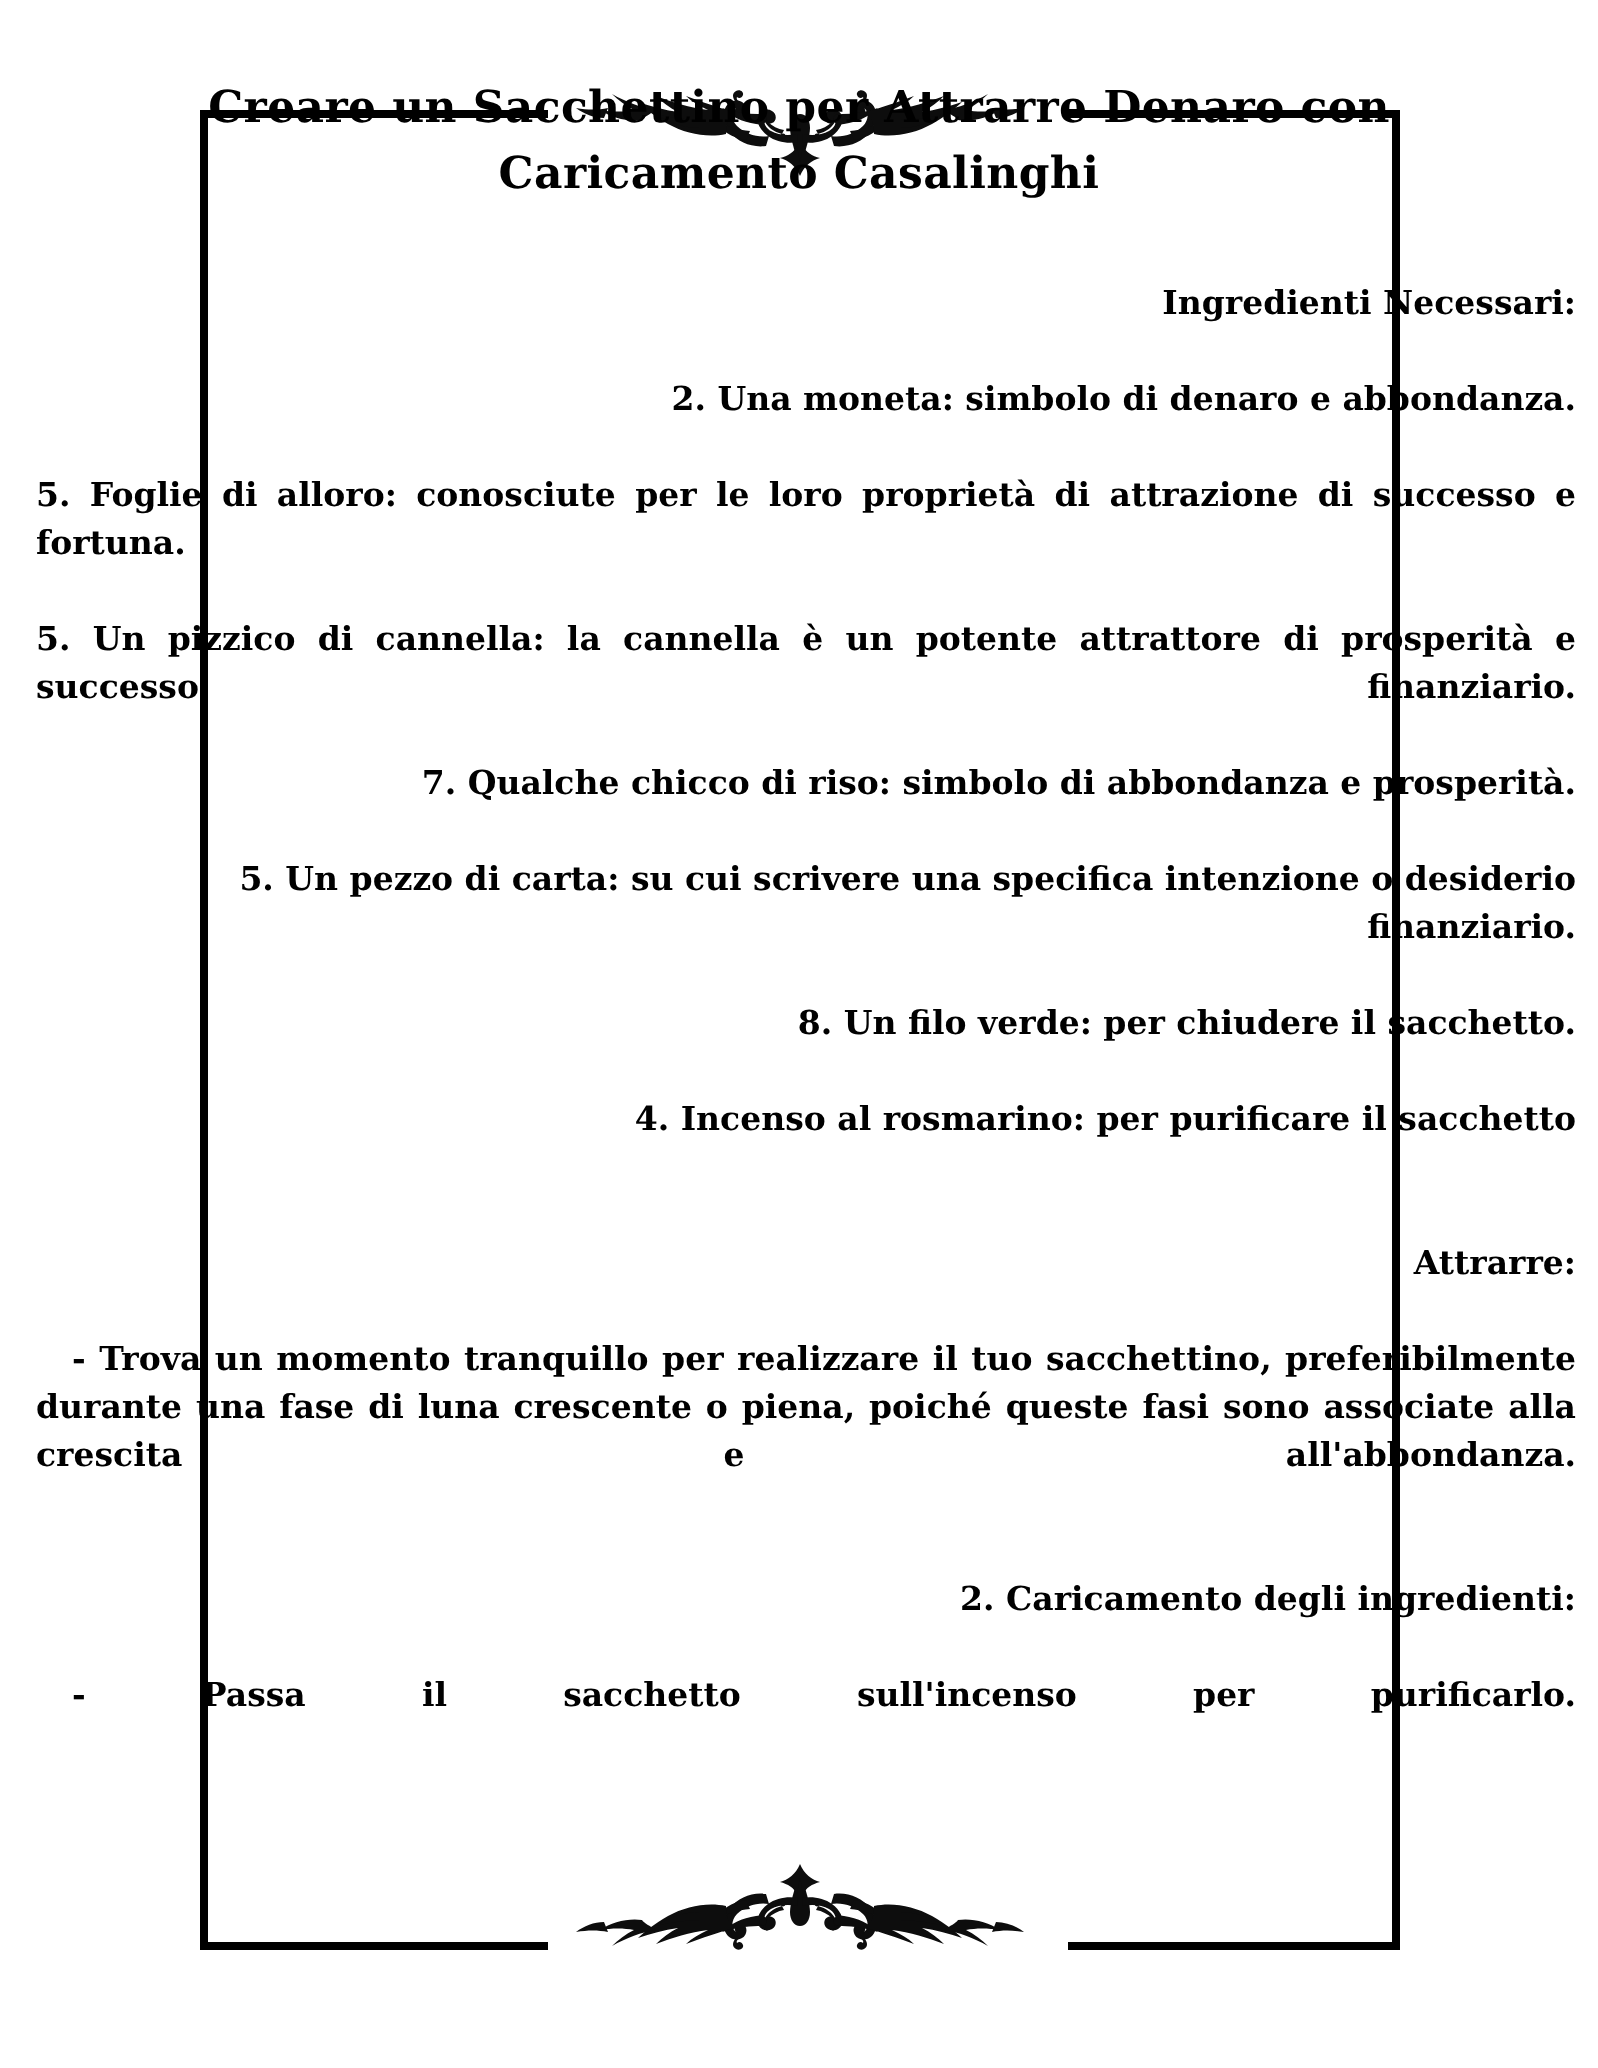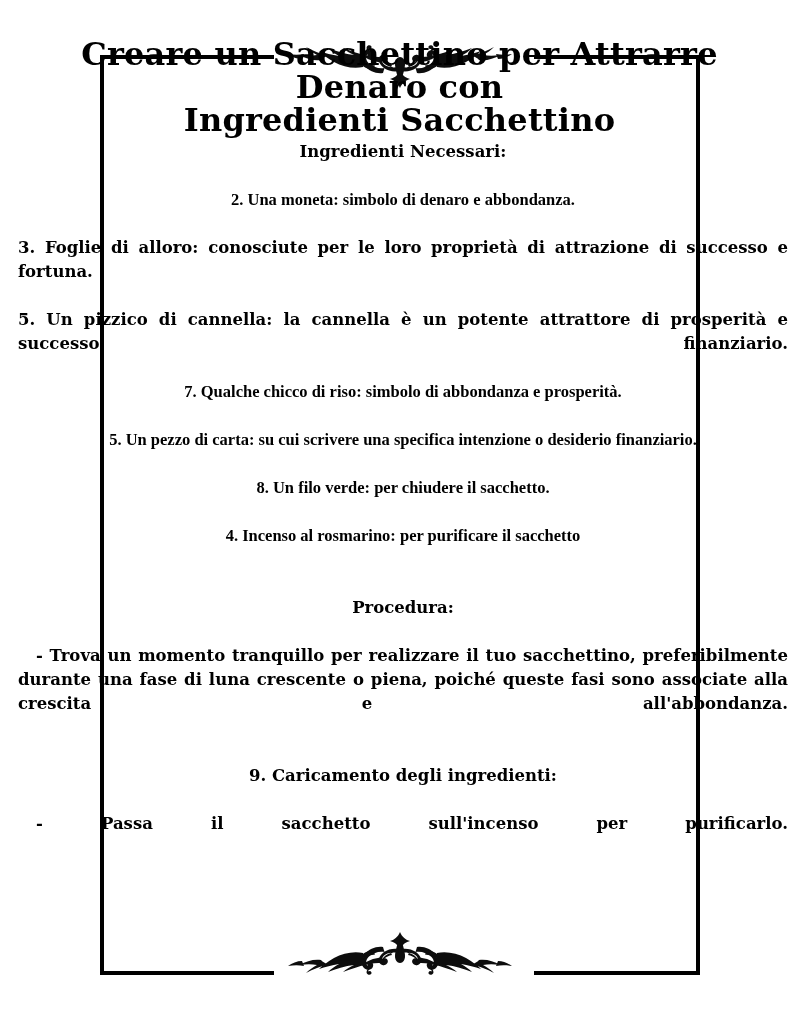--- a/index.html
+++ b/index.html
@@ -59,21 +59,21 @@
   .ornament.bottom { top: 930px; }
   .ornament.top svg { transform: scaleY(-1); }
 
   
   #title {
     position: absolute;
     left: 30px;
     right: 30px;
     top: 38px;
     text-align: center;
-    font-size: 32px;
+    font-size: 22px;
     line-height: 33px;
     font-weight: bold;
     letter-spacing: 0.2px;
     font-family: "DejaVu Serif", "Liberation Serif", serif;
   }
   #title .tline { display: block; }
 
   #content {
     position: absolute;
     left: 18px;
@@ -84,22 +84,22 @@
     font-weight: bold;
     text-align: justify;
     font-family: "DejaVu Serif", "Liberation Serif", serif;
   }
 
   .para {
     margin: 0;
     text-align: justify;
     text-justify: inter-word;
   }
-  .para.heading      { text-align: center; }
-  .para.nohyphen     { text-align: center; font-family: Liberation Serif, serif; }
+  .para.heading      { text-align: right; }
+  .para.nohyphen     { text-align: right; }
   .para.dash         { text-indent: 18px; }
   .spacer            { height: 24px; }
 
   
   .para:after { content: ""; display: inline-block; width: 100%; }
 </style>
 </head>
 <body>
 
 <div id="page">
@@ -181,33 +181,33 @@
         <circle cx="233" cy="44" r="2.4"></circle>
         <circle cx="267" cy="44" r="2.4"></circle>
         <path d="M186 78 C182 82 182 87 186 89 C190 91 194 88 193 85 C192 82 189 81 187 83 C186 81 188 79 190 78 Z"></path>
         <path d="M314 78 C318 82 318 87 314 89 C310 91 306 88 307 85 C308 82 311 81 313 83 C314 81 312 79 310 78 Z"></path>
       </g>
     </svg>
   </div>
 
   <div id="title">
     <span class="tline">Creare un Sacchettino per Attrarre Denaro con</span>
-    <span class="tline">Ingredienti Sacchettino</span>
+    <span class="tline">Caricamento Casalinghi</span>
   </div>
 
   <div id="content">
       <p class="para heading">Ingredienti Necessari:</p>
       <p class="para nohyphen">2. Una moneta: simbolo di denaro e abbondanza.</p>
-      <p class="para justify">3. Foglie di alloro: conosciute per le loro proprietà di attrazione di successo e fortuna.</p>
+      <p class="para justify">5. Foglie di alloro: conosciute per le loro proprietà di attrazione di successo e fortuna.</p>
       <p class="para justify">5. Un pizzico di cannella: la cannella è un potente attrattore di prosperità e successo finanziario.</p>
       <p class="para nohyphen">7. Qualche chicco di riso: simbolo di abbondanza e prosperità.</p>
       <p class="para nohyphen">5. Un pezzo di carta: su cui scrivere una specifica intenzione o desiderio finanziario.</p>
       <p class="para nohyphen">8. Un filo verde: per chiudere il sacchetto.</p>
       <p class="para nohyphen">4. Incenso al rosmarino: per purificare il sacchetto</p>
       <div class="spacer"></div>
-      <p class="para heading">Procedura:</p>
+      <p class="para heading">Attrarre:</p>
       <p class="para dash">- Trova un momento tranquillo per realizzare il tuo sacchettino, preferibilmente durante una fase di luna crescente o piena, poiché queste fasi sono associate alla crescita e all'abbondanza.</p>
       <div class="spacer"></div>
-      <p class="para heading">9. Caricamento degli ingredienti:</p>
+      <p class="para heading">2. Caricamento degli ingredienti:</p>
       <p class="para dash">- Passa il sacchetto sull'incenso per purificarlo.</p>
     </div>
 
 </div>
 
 </body></html>

